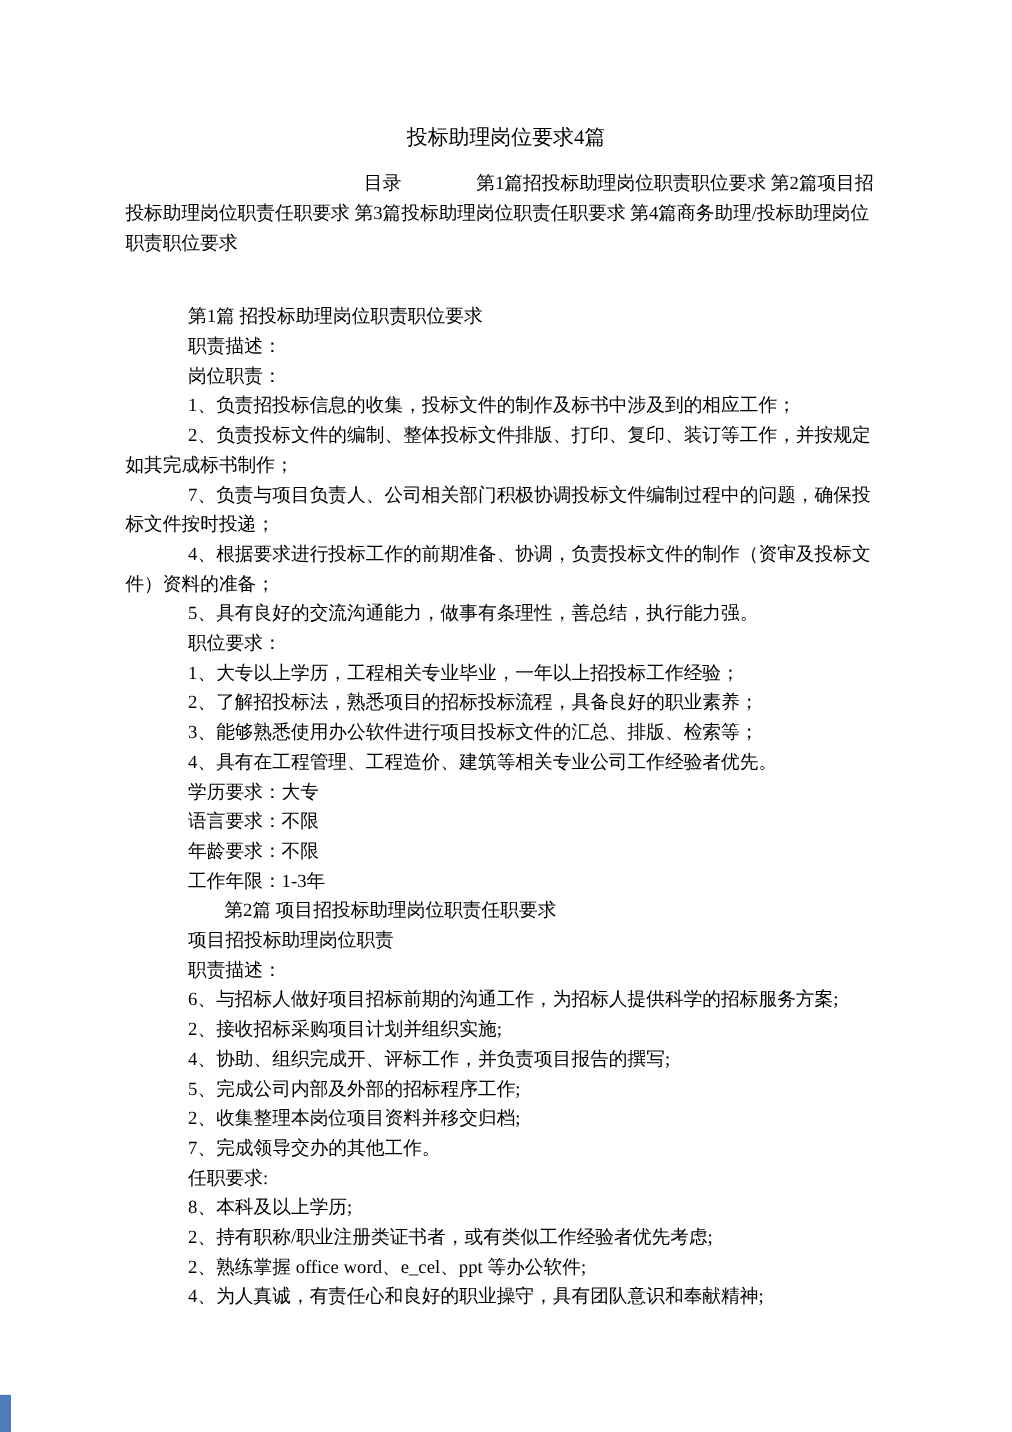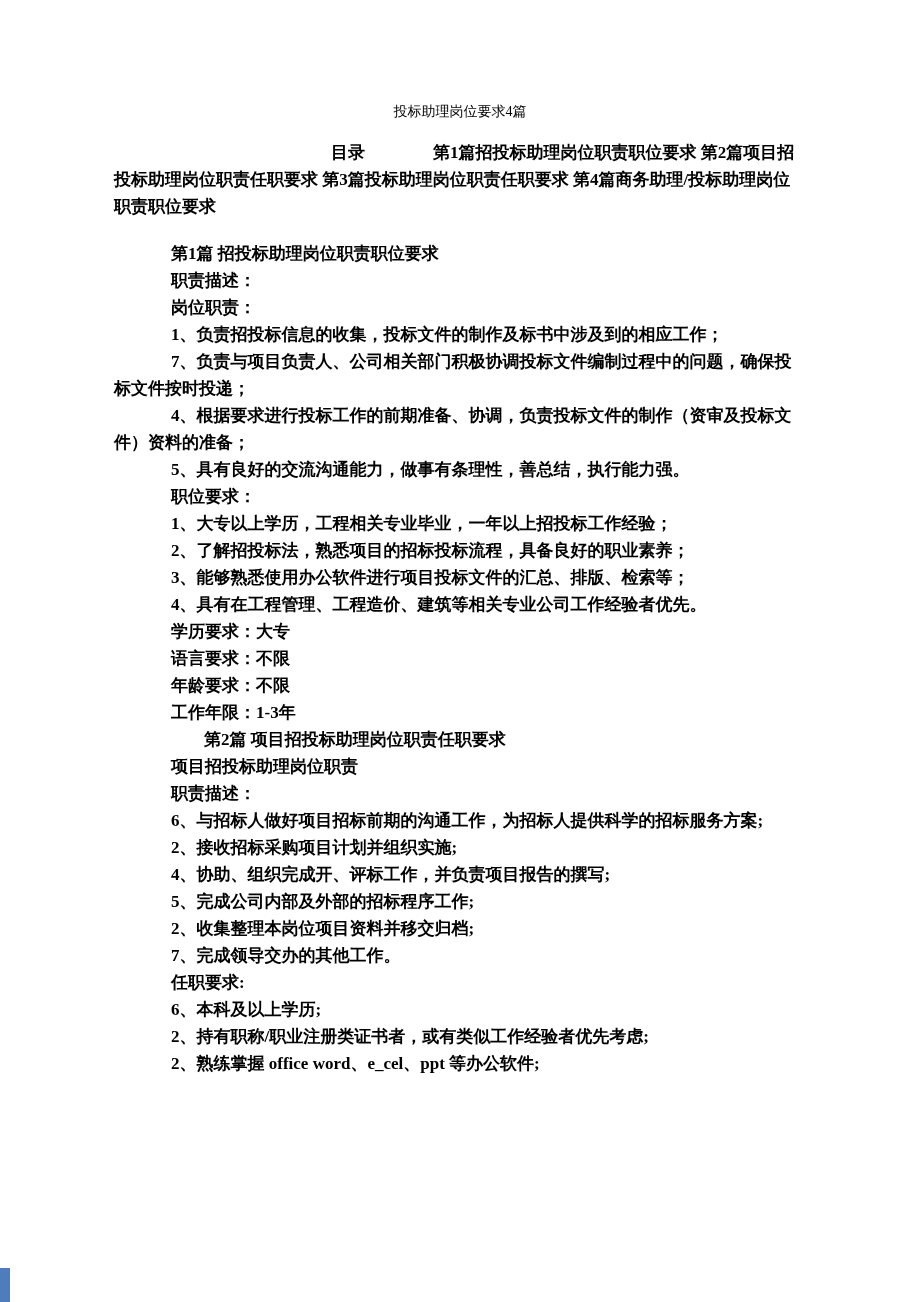--- a/index.html
+++ b/index.html
@@ -12,33 +12,32 @@
     overflow: hidden;
     font-family: "Liberation Serif", "DejaVu Serif", serif;
     color: #000000;
   }
   .content {
     padding: 98px 114px 0 114px;
     font-size: 17px;
     line-height: 27px;
   }
   .doc-title {
-    font-size: 14px;
+    font-size: 19px;
     font-weight: normal;
     text-align: center;
-    margin: 0 0 14px 0;
+    margin: 14px 0 14px 0;
   }
   p.para {
     margin: 0;
     text-indent: 57px;
     white-space: pre-wrap;
-    font-weight: bold;
   }
   p.toc { text-indent: 217px; }
-  p.first-gap { margin-top: 20px; }
+  p.first-gap { margin-top: 40px; }
   p.h2 { text-indent: 90px; }
   .edge-marker {
     position: absolute;
     left: 0;
     bottom: 0;
     width: 10px;
     height: 34px;
     background: #4f7cbd;
   }
 </style>
@@ -48,20 +47,21 @@
 <div class="page">
   <div class="content">
     <h1 class="doc-title">投标助理岗位要求4篇</h1>
 
     <p class="para toc">目录　　　　第1篇招投标助理岗位职责职位要求 第2篇项目招投标助理岗位职责任职要求 第3篇投标助理岗位职责任职要求 第4篇商务助理/投标助理岗位职责职位要求</p>
 
     <p class="para first-gap">第1篇 招投标助理岗位职责职位要求</p>
     <p class="para">职责描述：</p>
     <p class="para">岗位职责：</p>
     <p class="para">1、负责招投标信息的收集，投标文件的制作及标书中涉及到的相应工作；</p>
+    <p class="para">2、负责投标文件的编制、整体投标文件排版、打印、复印、装订等工作，并按规定如其完成标书制作；</p>
     <p class="para">7、负责与项目负责人、公司相关部门积极协调投标文件编制过程中的问题，确保投标文件按时投递；</p>
     <p class="para">4、根据要求进行投标工作的前期准备、协调，负责投标文件的制作（资审及投标文件）资料的准备；</p>
     <p class="para">5、具有良好的交流沟通能力，做事有条理性，善总结，执行能力强。</p>
     <p class="para">职位要求：</p>
     <p class="para">1、大专以上学历，工程相关专业毕业，一年以上招投标工作经验；</p>
     <p class="para">2、了解招投标法，熟悉项目的招标投标流程，具备良好的职业素养；</p>
     <p class="para">3、能够熟悉使用办公软件进行项目投标文件的汇总、排版、检索等；</p>
     <p class="para">4、具有在工程管理、工程造价、建筑等相关专业公司工作经验者优先。</p>
     <p class="para">学历要求：大专</p>
     <p class="para">语言要求：不限</p>
@@ -71,19 +71,20 @@
     <p class="para h2">第2篇 项目招投标助理岗位职责任职要求</p>
     <p class="para">项目招投标助理岗位职责</p>
     <p class="para">职责描述：</p>
     <p class="para">6、与招标人做好项目招标前期的沟通工作，为招标人提供科学的招标服务方案;</p>
     <p class="para">2、接收招标采购项目计划并组织实施;</p>
     <p class="para">4、协助、组织完成开、评标工作，并负责项目报告的撰写;</p>
     <p class="para">5、完成公司内部及外部的招标程序工作;</p>
     <p class="para">2、收集整理本岗位项目资料并移交归档;</p>
     <p class="para">7、完成领导交办的其他工作。</p>
     <p class="para">任职要求:</p>
-    <p class="para">6、本科及以上学历;</p>
+    <p class="para">8、本科及以上学历;</p>
     <p class="para">2、持有职称/职业注册类证书者，或有类似工作经验者优先考虑;</p>
     <p class="para">2、熟练掌握 office word、e_cel、ppt 等办公软件;</p>
+    <p class="para">4、为人真诚，有责任心和良好的职业操守，具有团队意识和奉献精神;</p>
   </div>
 
   <div class="edge-marker"></div>
 </div>
 
 </body></html>

